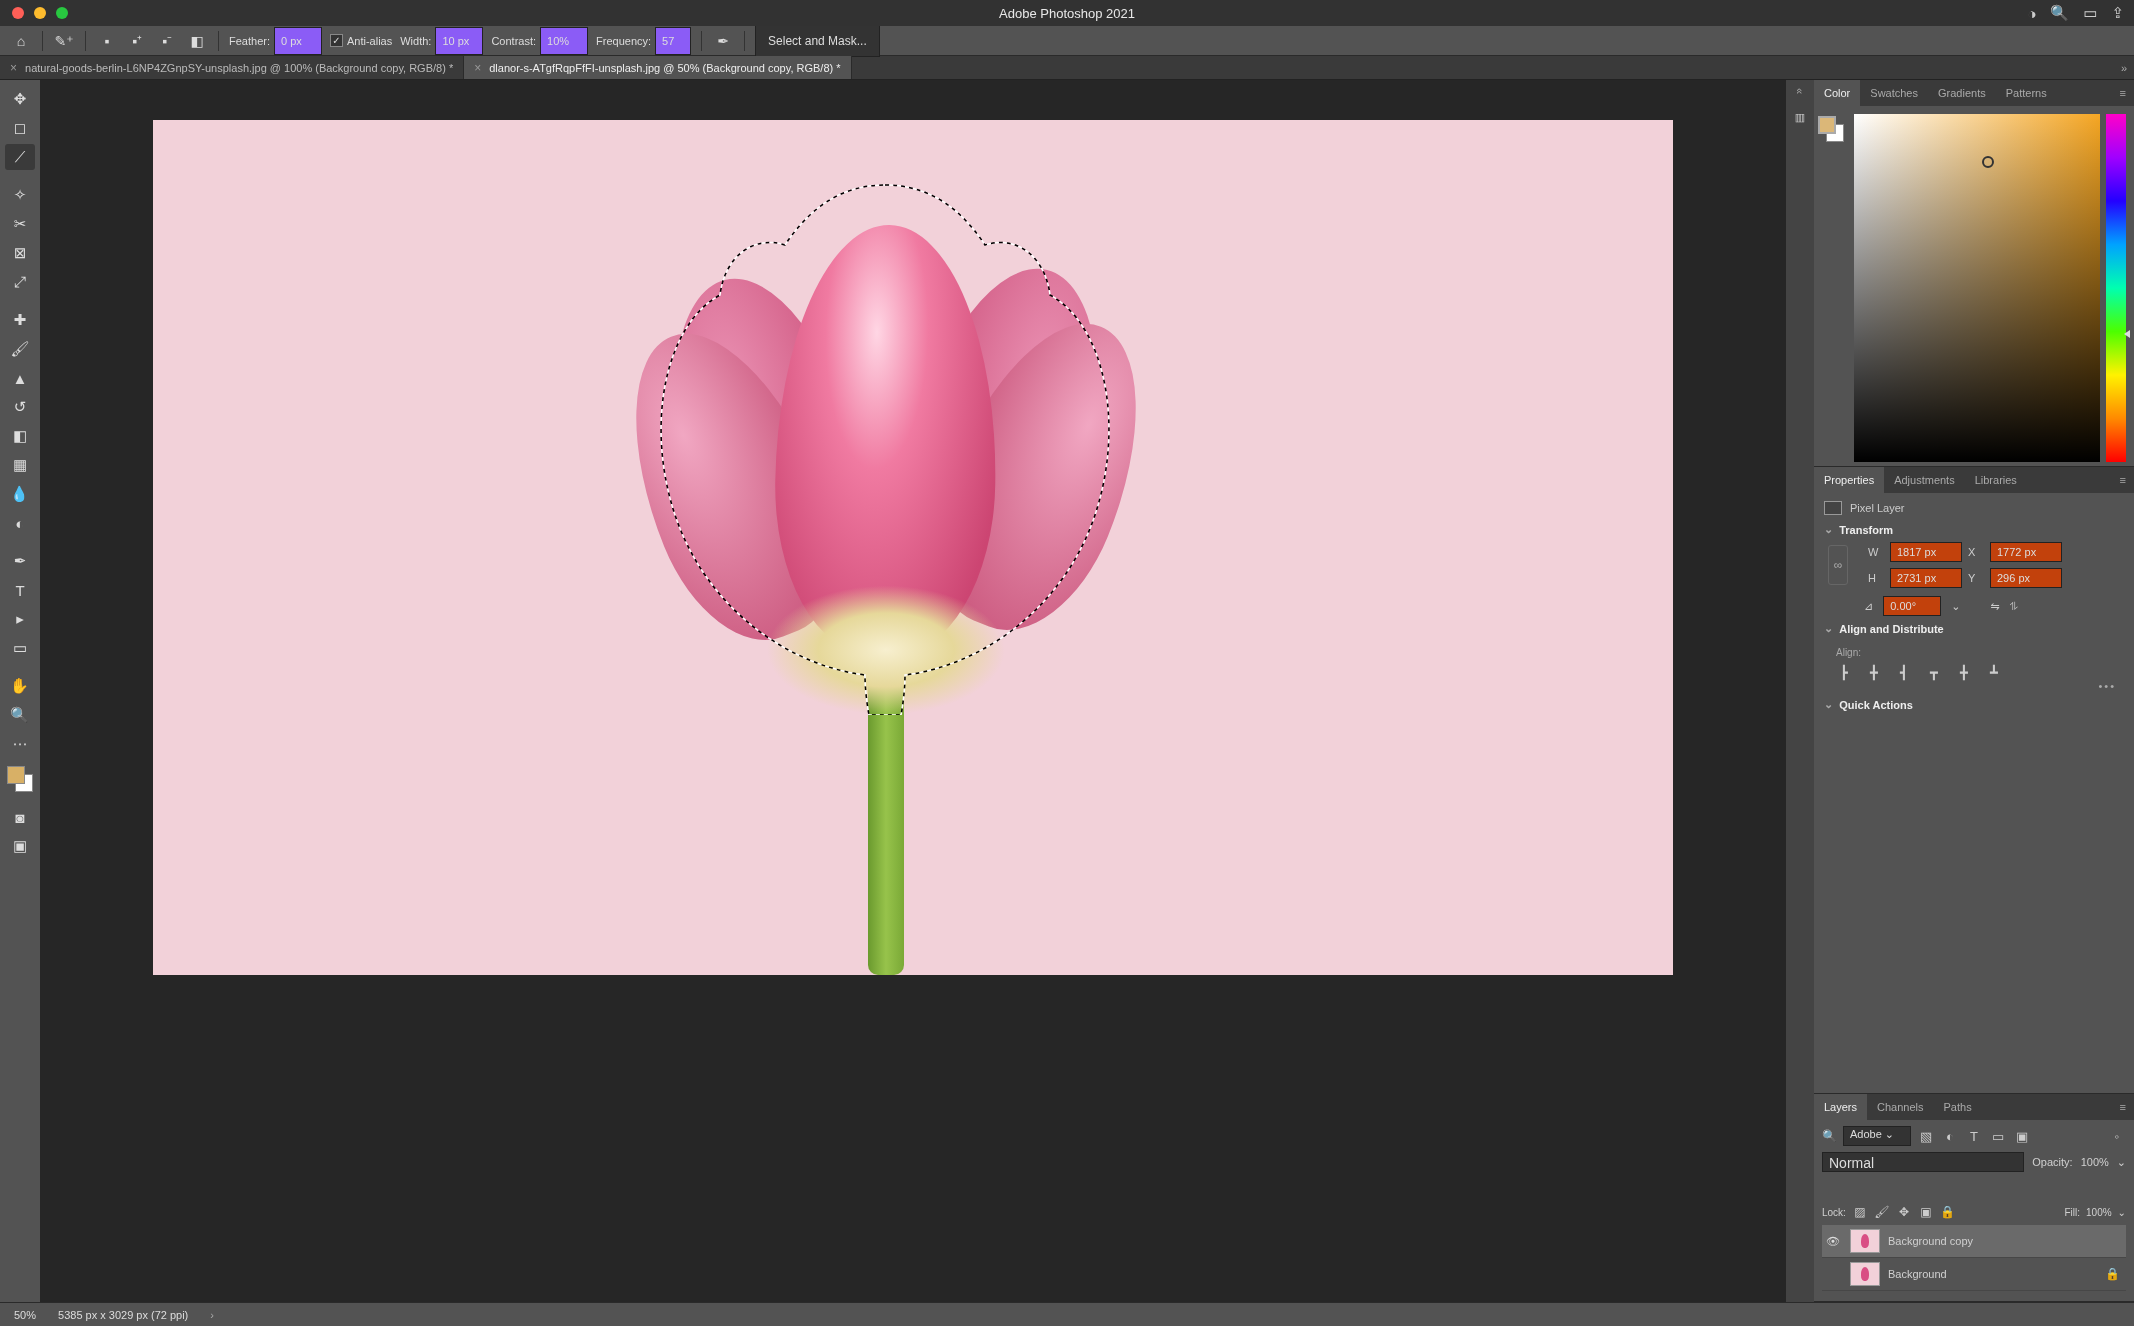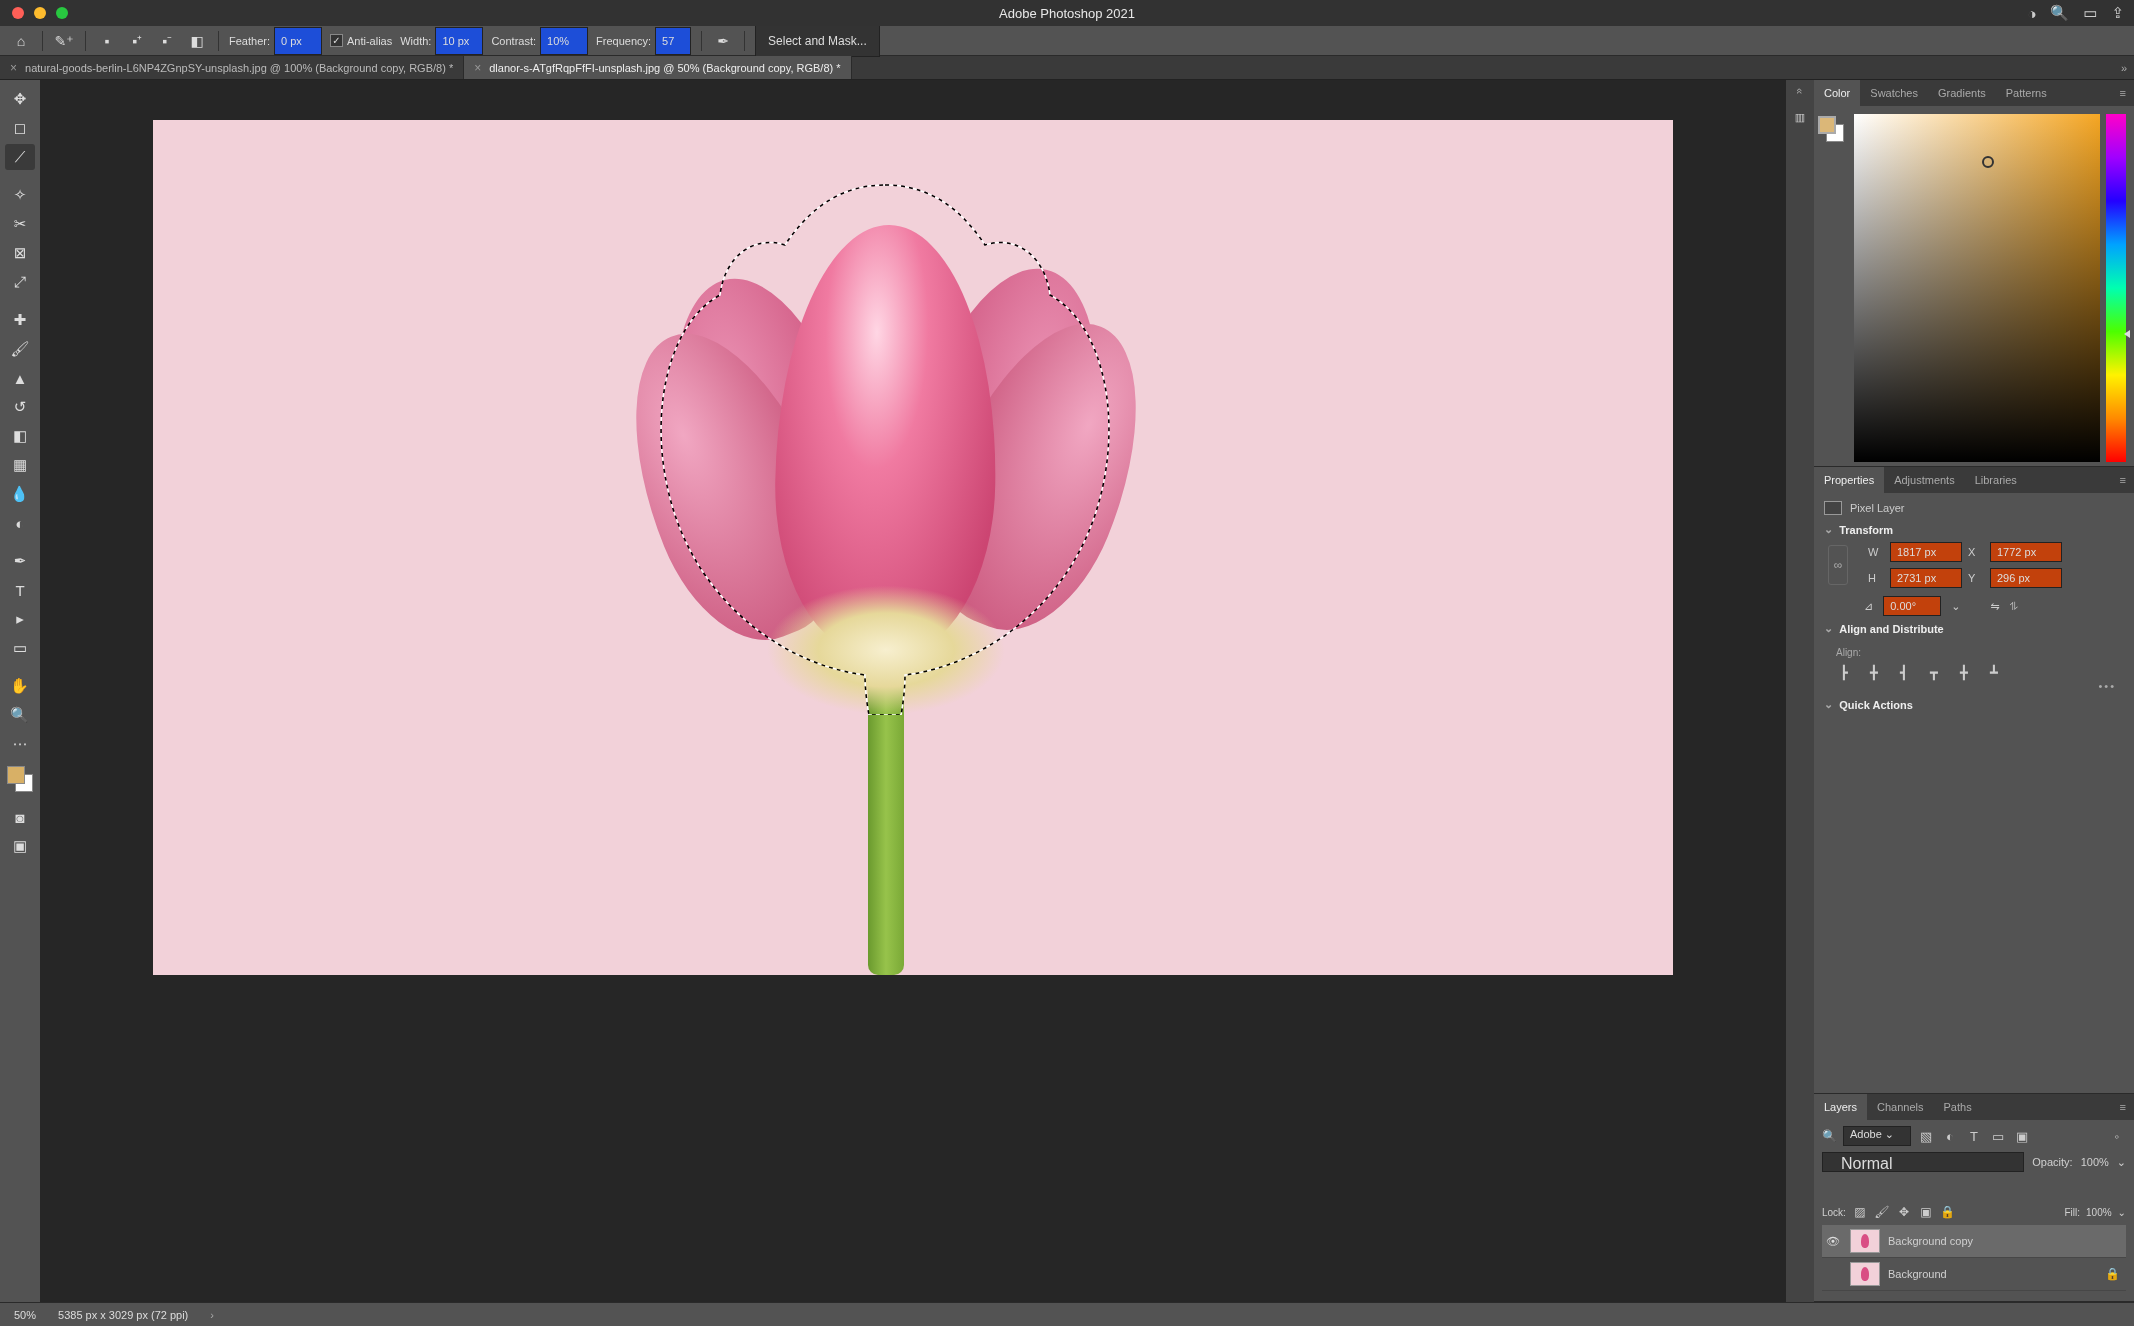--- a/index.html
+++ b/index.html
@@ -15,21 +15,21 @@
 .titlebar-title { position: absolute; left: 50%; transform: translateX(-50%); color: #e8e8e8; font-size: 13px; }
 .titlebar-right { position: absolute; right: 10px; display: flex; gap: 14px; align-items: center; }
 .titlebar-right span { color: #ccc; font-size: 15px; }
 
 
 .optionsbar { height: 30px; background: #535353; display: flex; align-items: center; gap: 8px; padding: 0 10px; border-bottom: 1px solid #2a2a2a; }
 .opt-icon { width: 22px; height: 22px; display:flex; align-items:center; justify-content:center; color:#ddd; font-size:14px;}
 .opt-sep { width: 1px; height: 20px; background: #333; margin: 0 2px; }
 .opt-group { display:flex; align-items:center; gap:4px;}
 .opt-label { color:#ddd; font-size:11px;}
-.opt-input { background:#1d4ed8; border:1px solid #222; color:#ddd; font-size:11px; padding:1px 6px; width:48px; height:28px;}
+.opt-input { background:#8b5cf6; border:1px solid #222; color:#ddd; font-size:11px; padding:1px 6px; width:48px; height:28px;}
 .opt-checkbox { width:13px;height:13px; background:#333; border:1px solid #888; display:inline-flex; align-items:center;justify-content:center;color:#ddd;font-size:10px;}
 .opt-button { background:#333; border:1px solid #222; color:#ddd; font-size:12px; padding:3px 12px; height:33px;}
 
 
 .tabbar { height: 24px; background: #3a3a3a; display: flex; align-items: stretch; border-bottom: 1px solid #222;}
 .doc-tab { display:flex; align-items:center; padding: 0 10px; gap:8px; font-size:11px; color:#bbb; border-right:1px solid #2a2a2a; }
 .doc-tab.active { background:#535353; color:#eee;}
 .doc-tab .close { font-size:12px; color:#999;}
 .tabbar .expand { margin-left:auto; width:20px; display:flex;align-items:center;justify-content:center;color:#aaa;}
 
@@ -92,21 +92,21 @@
 .align-icons { display:flex; gap:14px;}
 .align-icons span { width:16px;height:16px; display:inline-flex;align-items:center;justify-content:center;color:#ccc;font-size:13px;}
 .dots { text-align:right; color:#aaa; letter-spacing:2px; padding-right:8px;}
 
 
 .layers-body { padding:6px 8px 10px; font-size:11px;}
 .layers-row1 { display:flex; align-items:center; gap:6px; margin-bottom:6px;}
 .kind-select { background:#333;border:1px solid #222;color:#ddd;padding:1px 16px 1px 6px;height:20px;font-size:11px; position:relative;}
 .layers-row1 .fíc { color:#ccc; font-size:13px; width:18px; text-align:center;}
 .layers-row2 { display:flex; align-items:center; gap:8px; margin-bottom:6px;}
-.blend-select { flex:1; background:#333;border:1px solid #222;color:#ddd;padding:2px 18px;height:20px;font-size:16px;}
+.blend-select { flex:1; background:#333;border:1px solid #222;color:#ddd;padding:2px 6px;height:20px;font-size:14px;}
 .lock-row { display:flex; align-items:center; gap:6px; margin-bottom:6px; font-size:10px;margin-top:33px;}
 .lock-row .lic { color:#ccc; font-size:12px; width:16px;text-align:center;}
 .layer-item { display:flex; align-items:center; gap:8px; padding:4px 2px; border-bottom:1px solid #474747;}
 .layer-item.selected { background:#6a6a6a;}
 .layer-eye { width:18px; text-align:center; color:#ddd;}
 .layer-thumb { width:30px;height:24px; background:#f2d1d9; border:1px solid #999; display:flex;align-items:center;justify-content:center;}
 .layer-thumb .tiny-tulip { width:8px;height:14px;background:#d94e84;border-radius:50% 50% 40% 40%;}
 .layer-lock { margin-left:auto; color:#ccc; font-size:12px; padding-right:4px;}
 
 

